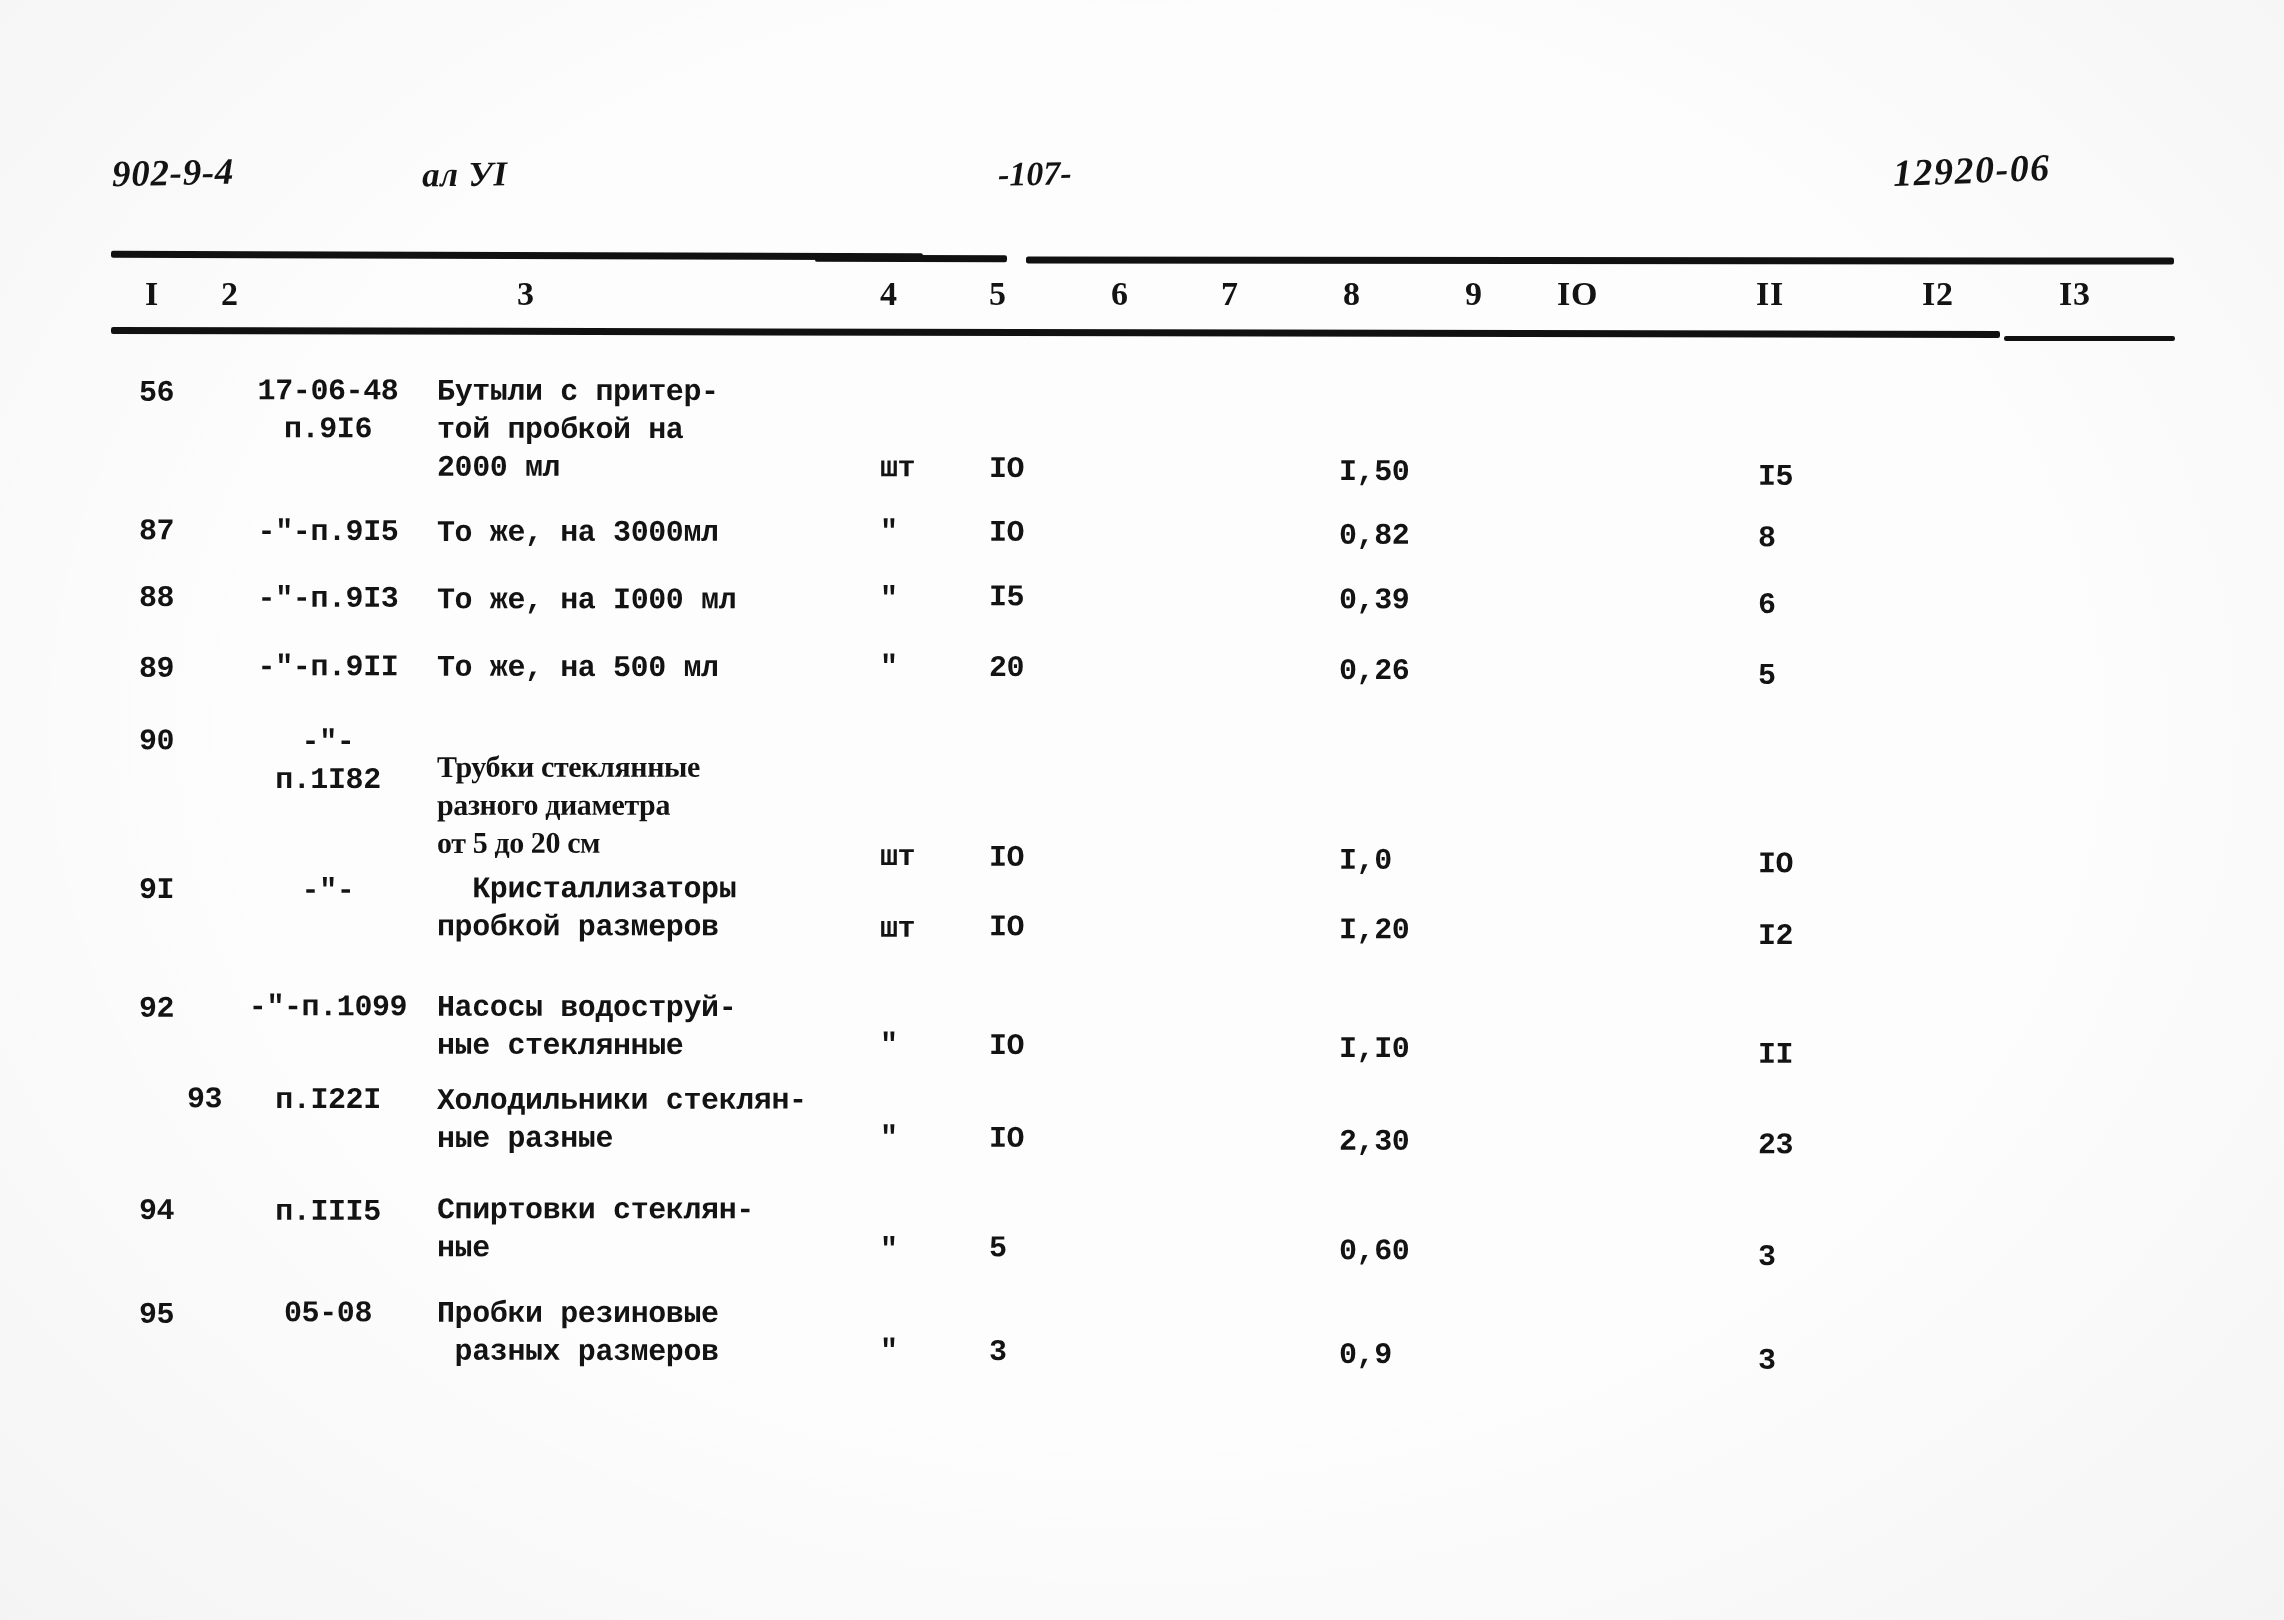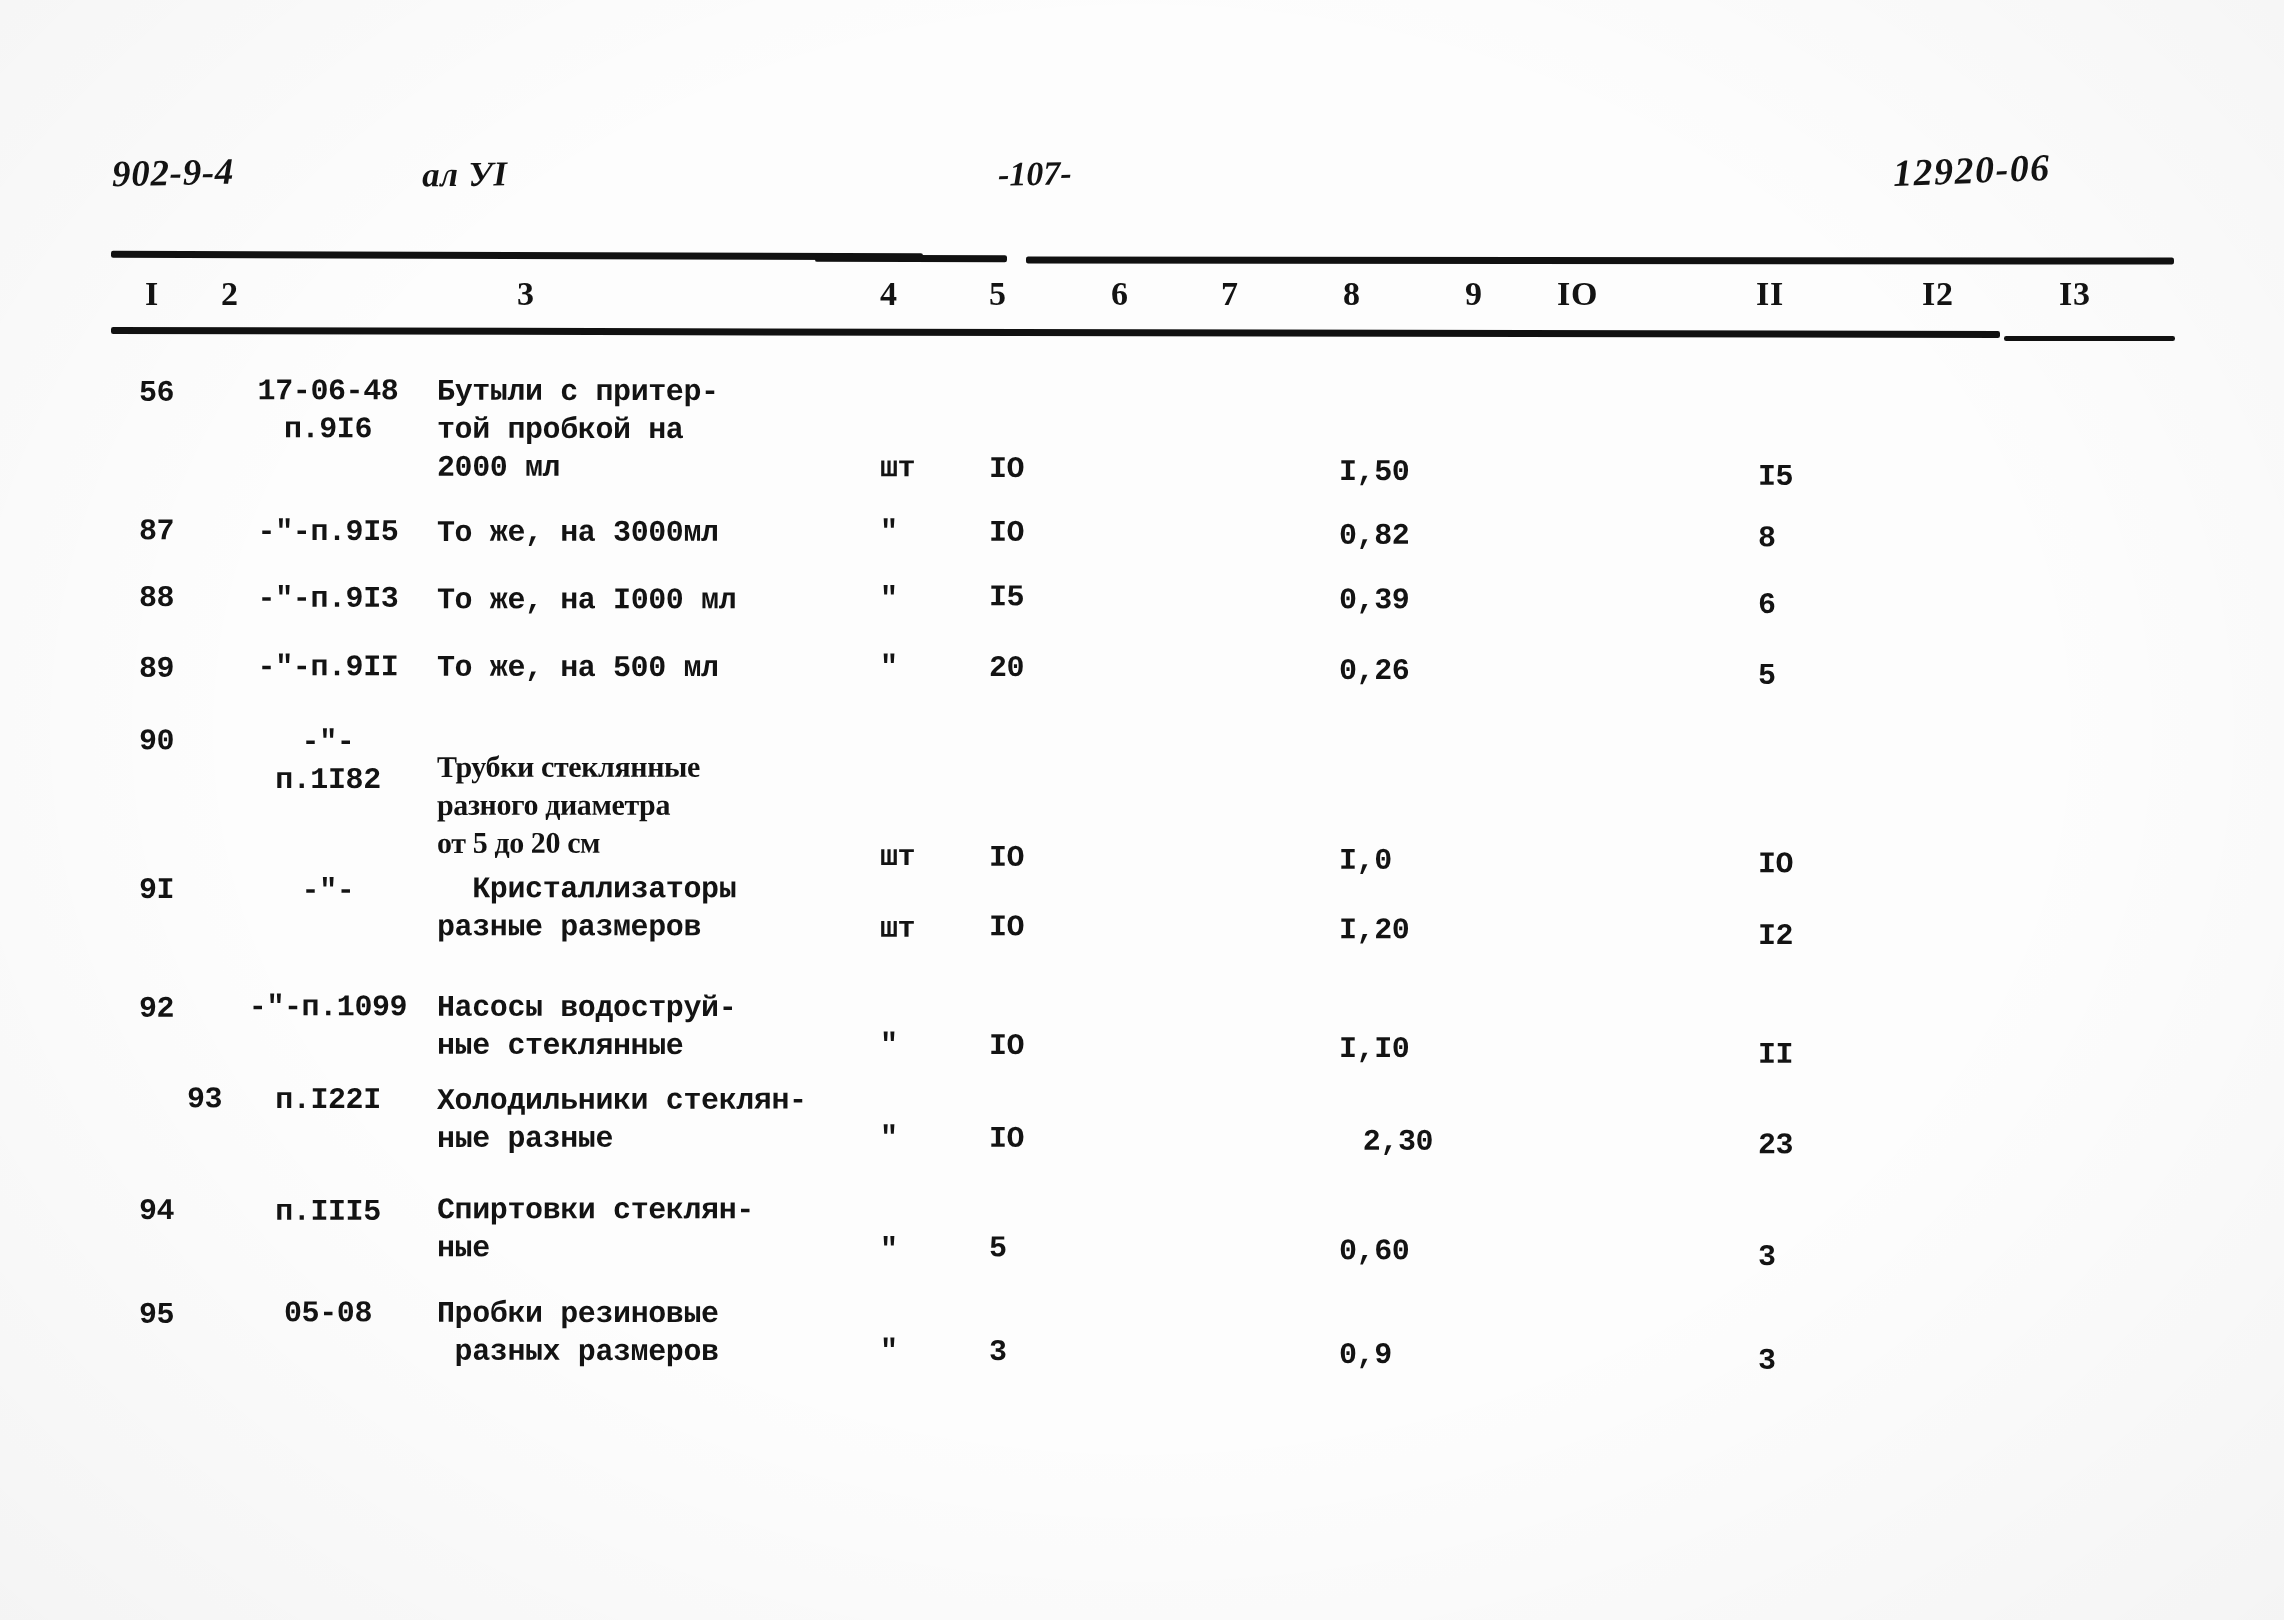--- a/index.html
+++ b/index.html
@@ -223,21 +223,21 @@
 от 5 до 20 см</div>
         <div class="cell c-unit jit1" style="top: 115px;">шт</div>
         <div class="cell c-qty jit2" style="top: 115px;">IO</div>
         <div class="cell c-price jit2" style="top: 118px;">I,0</div>
         <div class="cell c-sum jit3" style="top: 123px;">IO</div>
       </div>
       <div class="row" style="top: 871px;">
         <div class="cell c-no jit1" style="top: 0px;">9I</div>
         <div class="cell c-code jit2" style="top: 0px;">-"-</div>
         <div class="cell c-name jit3" style="top: 0px;">  Кристаллизаторы
-разные размеров</div>
+пробкой размеров</div>
         <div class="cell c-unit jit2" style="top: 38px;">шт</div>
         <div class="cell c-qty jit3" style="top: 38px;">IO</div>
         <div class="cell c-price jit3" style="top: 41px;">I,20</div>
         <div class="cell c-sum jit1" style="top: 46px;">I2</div>
       </div>
       <div class="row" style="top: 989px;">
         <div class="cell c-no jit2" style="top: 0px;">92</div>
         <div class="cell c-code jit3" style="top: 0px;">-"-п.1099</div>
         <div class="cell c-name jit1" style="top: 0px;">Насосы водоструй-
 ные стеклянные</div>
@@ -246,21 +246,21 @@
         <div class="cell c-price jit1" style="top: 41px;">I,I0</div>
         <div class="cell c-sum jit2" style="top: 46px;">II</div>
       </div>
       <div class="row" style="top: 1081px;">
         <div class="cell c-no jit3" style="top: 0px; margin-left: 48px;">93</div>
         <div class="cell c-code jit1" style="top: 0px;">п.I22I</div>
         <div class="cell c-name jit2" style="top: 0px;">Холодильники стеклян-
 ные разные</div>
         <div class="cell c-unit jit1" style="top: 38px;">"</div>
         <div class="cell c-qty jit2" style="top: 38px;">IO</div>
-        <div class="cell c-price jit2" style="top: 41px; text-align: center;">2,30</div>
+        <div class="cell c-price jit2" style="top: 41px;">2,30</div>
         <div class="cell c-sum jit3" style="top: 46px;">23</div>
       </div>
       <div class="row" style="top: 1192px;">
         <div class="cell c-no jit1" style="top: 0px;">94</div>
         <div class="cell c-code jit2" style="top: 0px;">п.III5</div>
         <div class="cell c-name jit3" style="top: 0px;">Спиртовки стеклян-
 ные</div>
         <div class="cell c-unit jit2" style="top: 38px;">"</div>
         <div class="cell c-qty jit3" style="top: 38px;">5</div>
         <div class="cell c-price jit3" style="top: 41px;">0,60</div>

